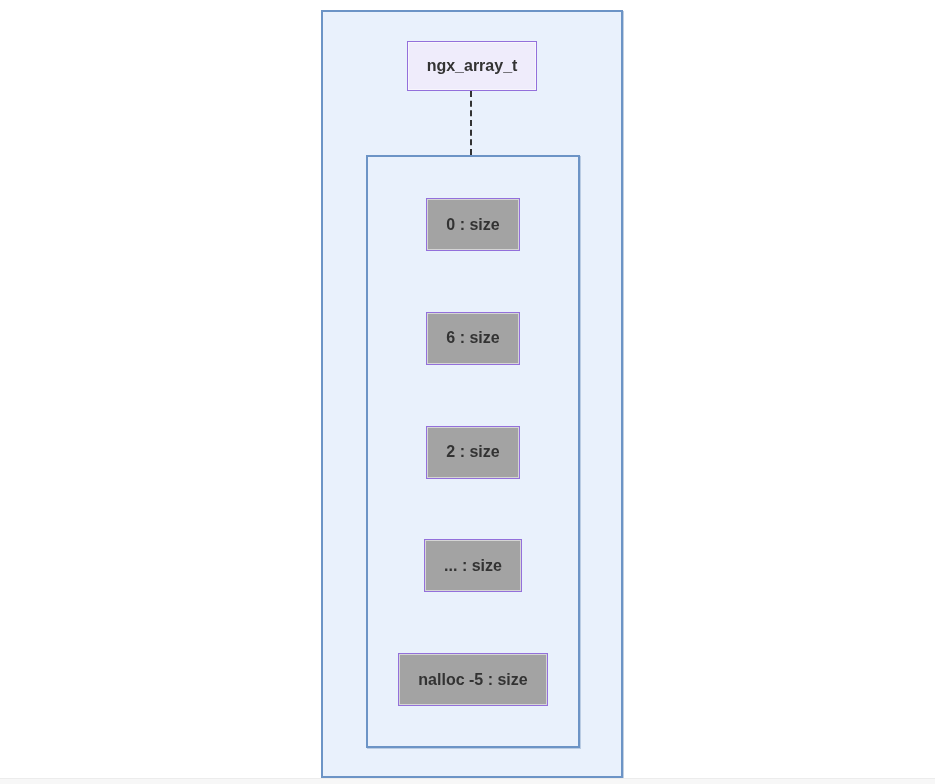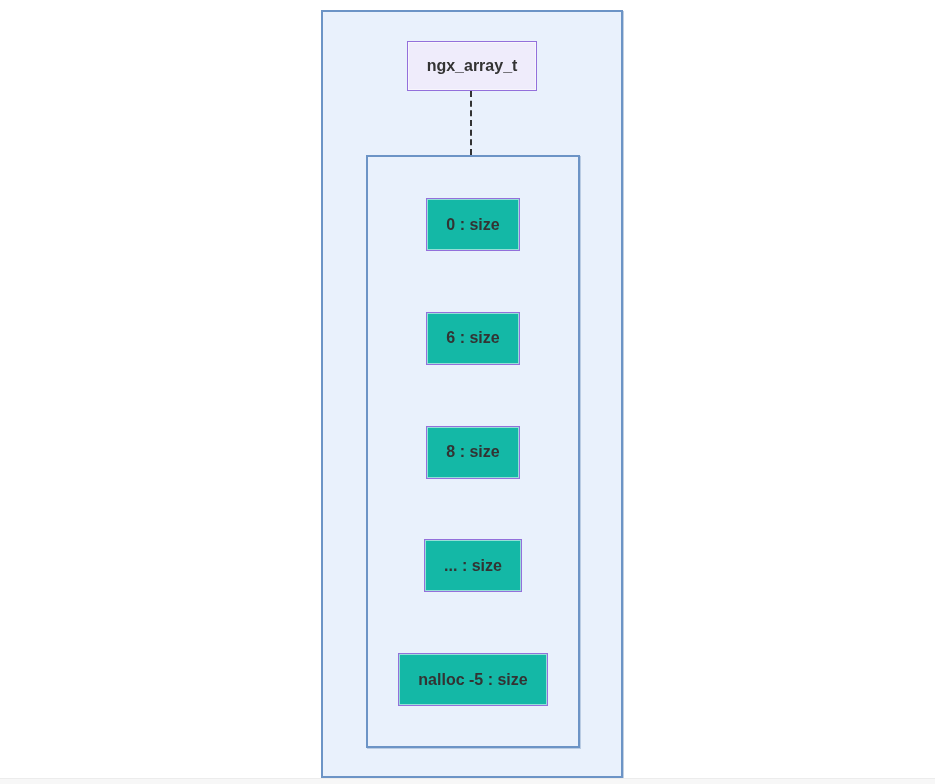--- a/index.html
+++ b/index.html
@@ -68,21 +68,21 @@
     display: flex;
     flex-direction: column;
     align-items: center;
     justify-content: space-between;
     padding: 41px 0 40px 0;
   }
   .slot-node {
     box-sizing: border-box;
     min-height: 53px;
     padding: 0 19px;
-    background: #14b8a6;
+    background: #a3a3a3;
     border: 1px solid #9370DB;
     box-shadow: inset 0 0 0 1px rgba(255,255,255,0.55);
     display: flex;
     align-items: center;
     justify-content: center;
     color: #333333;
     font-size: 16px;
     white-space: nowrap;
   }
   
@@ -110,21 +110,21 @@
   <div class="edge-dotted"></div>
 
   <div class="inner-cluster">
     <div class="slot-node">
       <span>0 : size</span>
     </div>
     <div class="slot-node">
       <span>6 : size</span>
     </div>
     <div class="slot-node">
-      <span>8 : size</span>
+      <span>2 : size</span>
     </div>
     <div class="slot-node">
       <span>... : size</span>
     </div>
     <div class="slot-node">
       <span>nalloc -5 : size</span>
     </div>
   </div>
 
   <div class="hscrollbar"></div>

